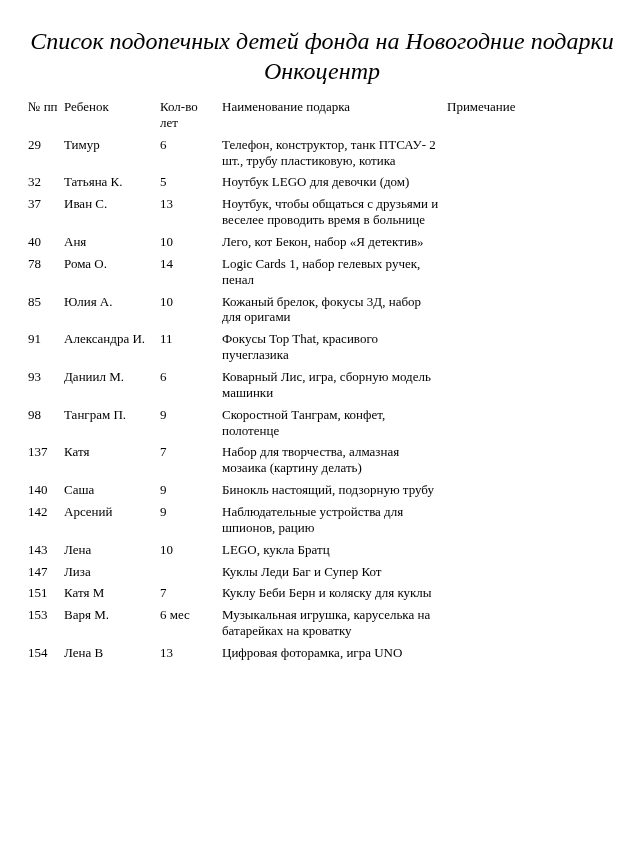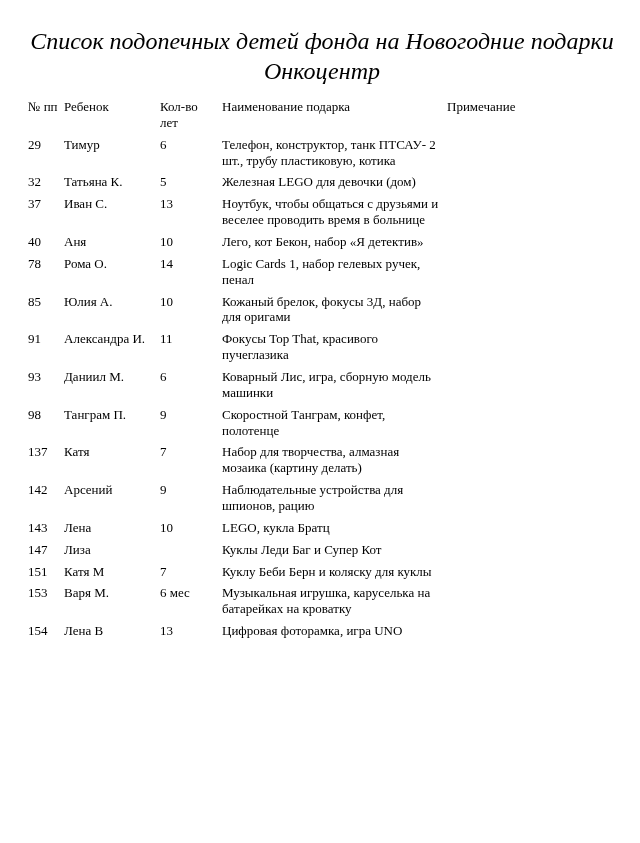--- a/index.html
+++ b/index.html
@@ -79,21 +79,21 @@
           <td class="num-cell">29</td>
           <td class="name-cell">Тимур</td>
           <td class="age-cell">6</td>
           <td class="gift-cell">Телефон, конструктор, танк ПТСАУ- 2 шт., трубу пластиковую, котика</td>
           <td class="note-cell"></td>
         </tr>
         <tr>
           <td class="num-cell">32</td>
           <td class="name-cell">Татьяна К.</td>
           <td class="age-cell">5</td>
-          <td class="gift-cell">Железная LEGO для девочки (дом)</td>
+          <td class="gift-cell">Ноутбук LEGO для девочки (дом)</td>
           <td class="note-cell"></td>
         </tr>
         <tr>
           <td class="num-cell">37</td>
           <td class="name-cell">Иван С.</td>
           <td class="age-cell">13</td>
           <td class="gift-cell">Ноутбук, чтобы общаться с друзьями и веселее проводить время в больнице</td>
           <td class="note-cell"></td>
         </tr>
         <tr>
@@ -139,20 +139,27 @@
           <td class="note-cell"></td>
         </tr>
         <tr>
           <td class="num-cell">137</td>
           <td class="name-cell">Катя</td>
           <td class="age-cell">7</td>
           <td class="gift-cell">Набор для творчества, алмазная мозаика (картину делать)</td>
           <td class="note-cell"></td>
         </tr>
         <tr>
+          <td class="num-cell">140</td>
+          <td class="name-cell">Саша</td>
+          <td class="age-cell">9</td>
+          <td class="gift-cell">Бинокль настоящий, подзорную трубу</td>
+          <td class="note-cell"></td>
+        </tr>
+        <tr>
           <td class="num-cell">142</td>
           <td class="name-cell">Арсений</td>
           <td class="age-cell">9</td>
           <td class="gift-cell">Наблюдательные устройства для шпионов, рацию</td>
           <td class="note-cell"></td>
         </tr>
         <tr>
           <td class="num-cell">143</td>
           <td class="name-cell">Лена</td>
           <td class="age-cell">10</td>

